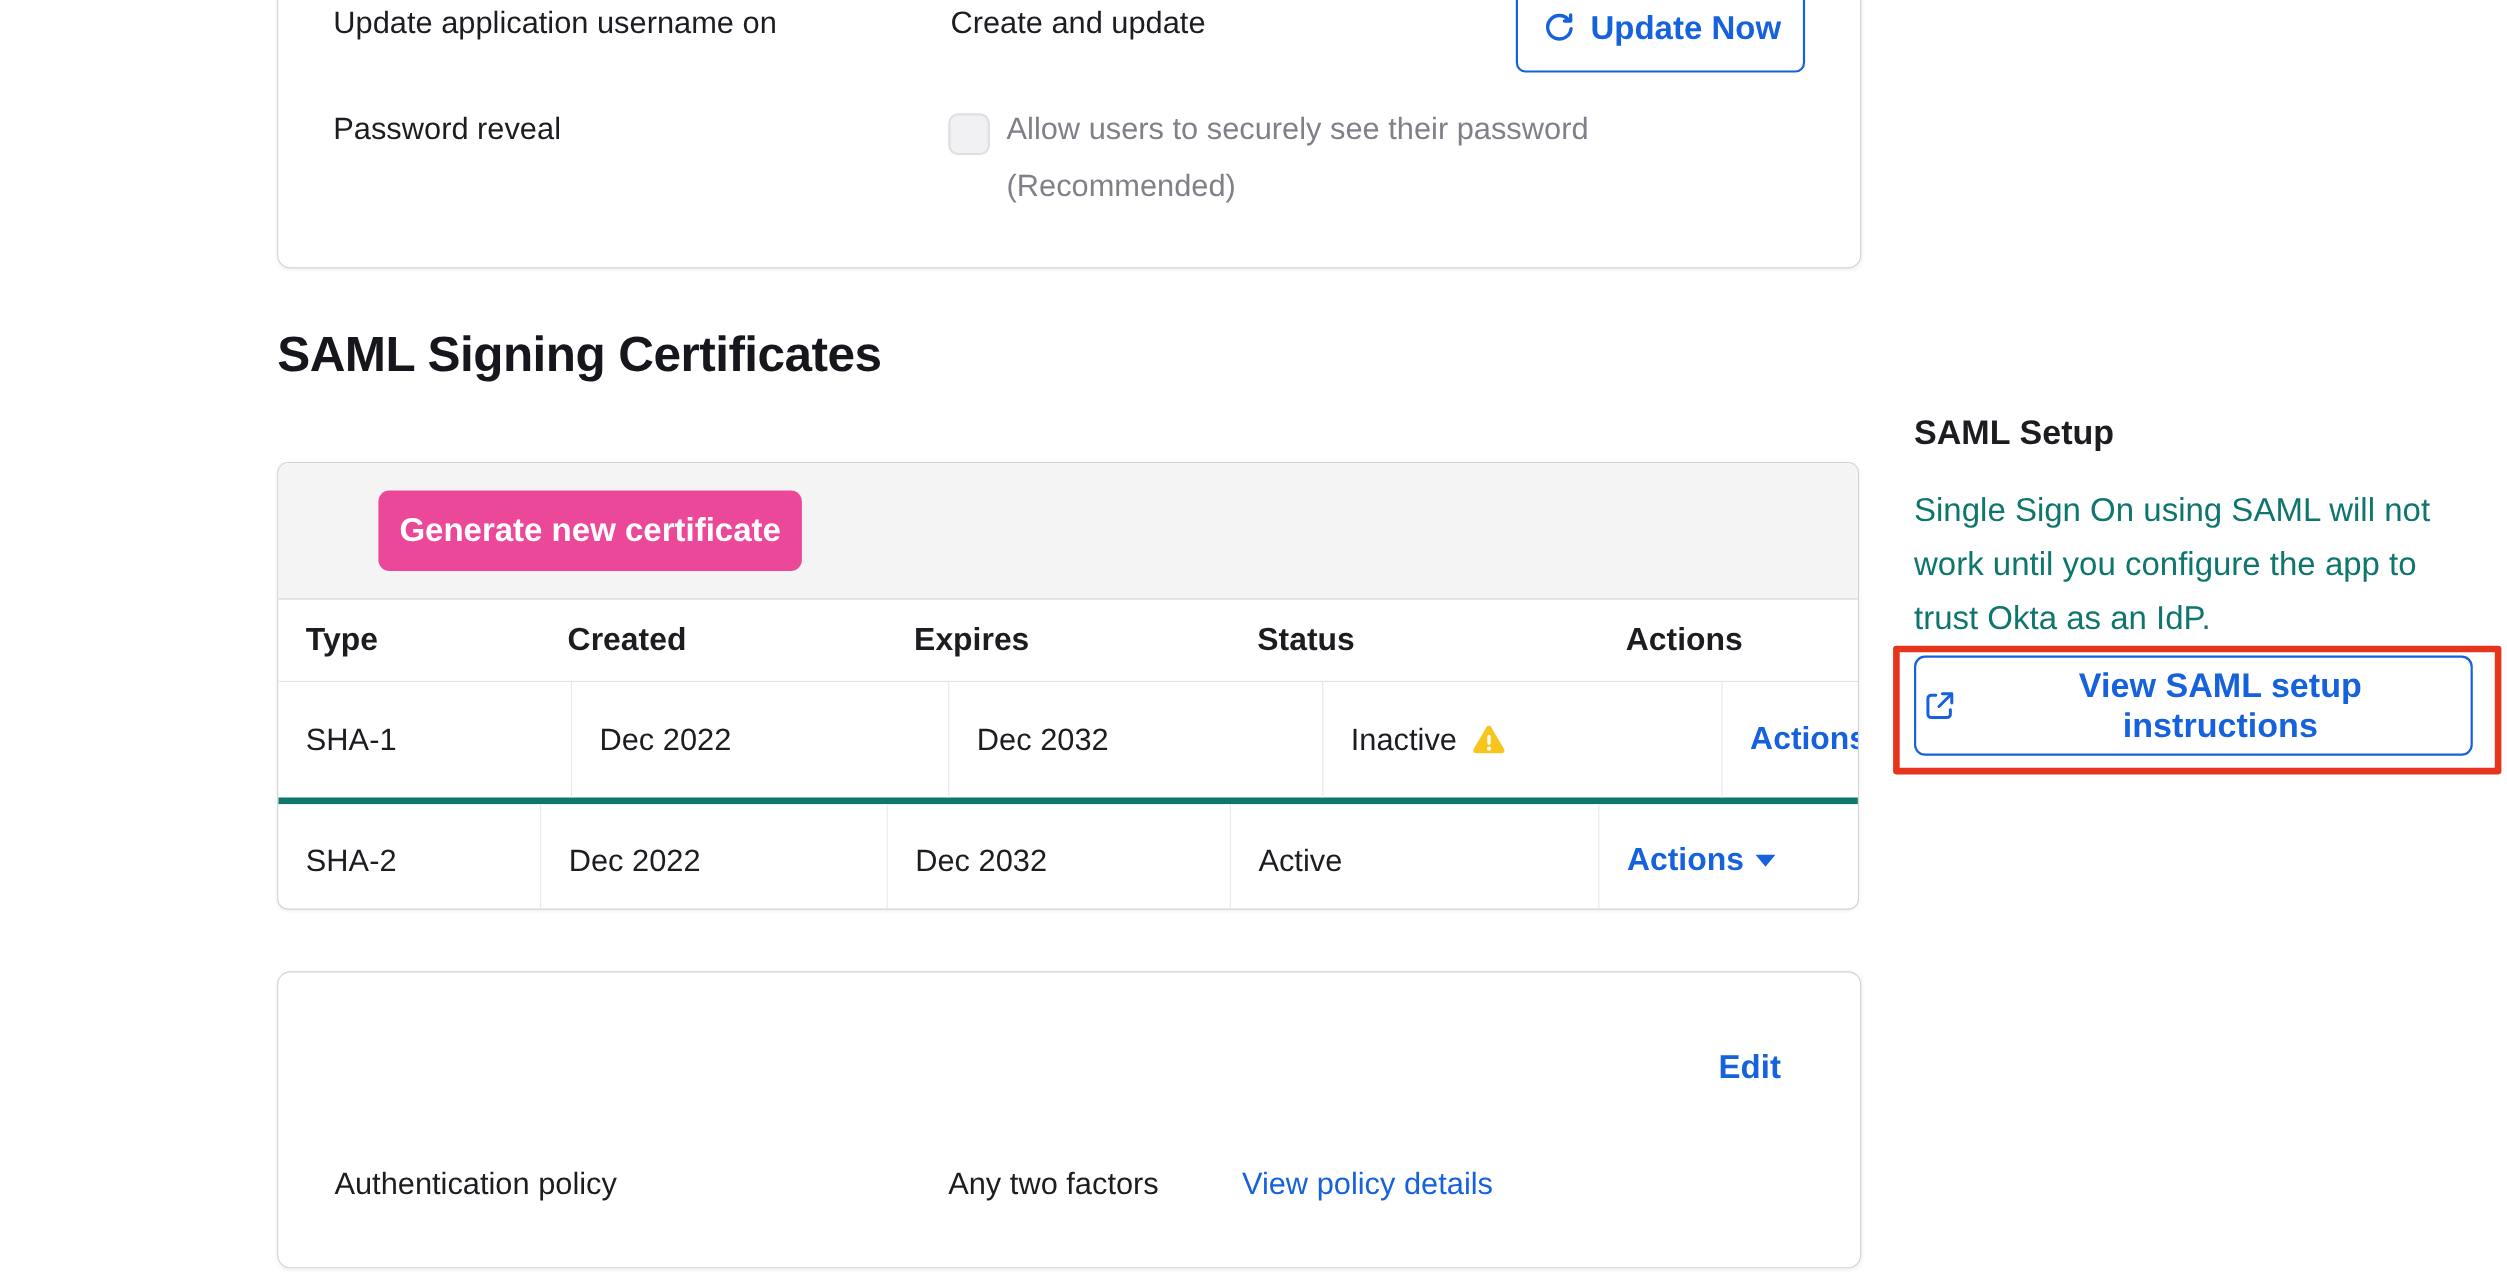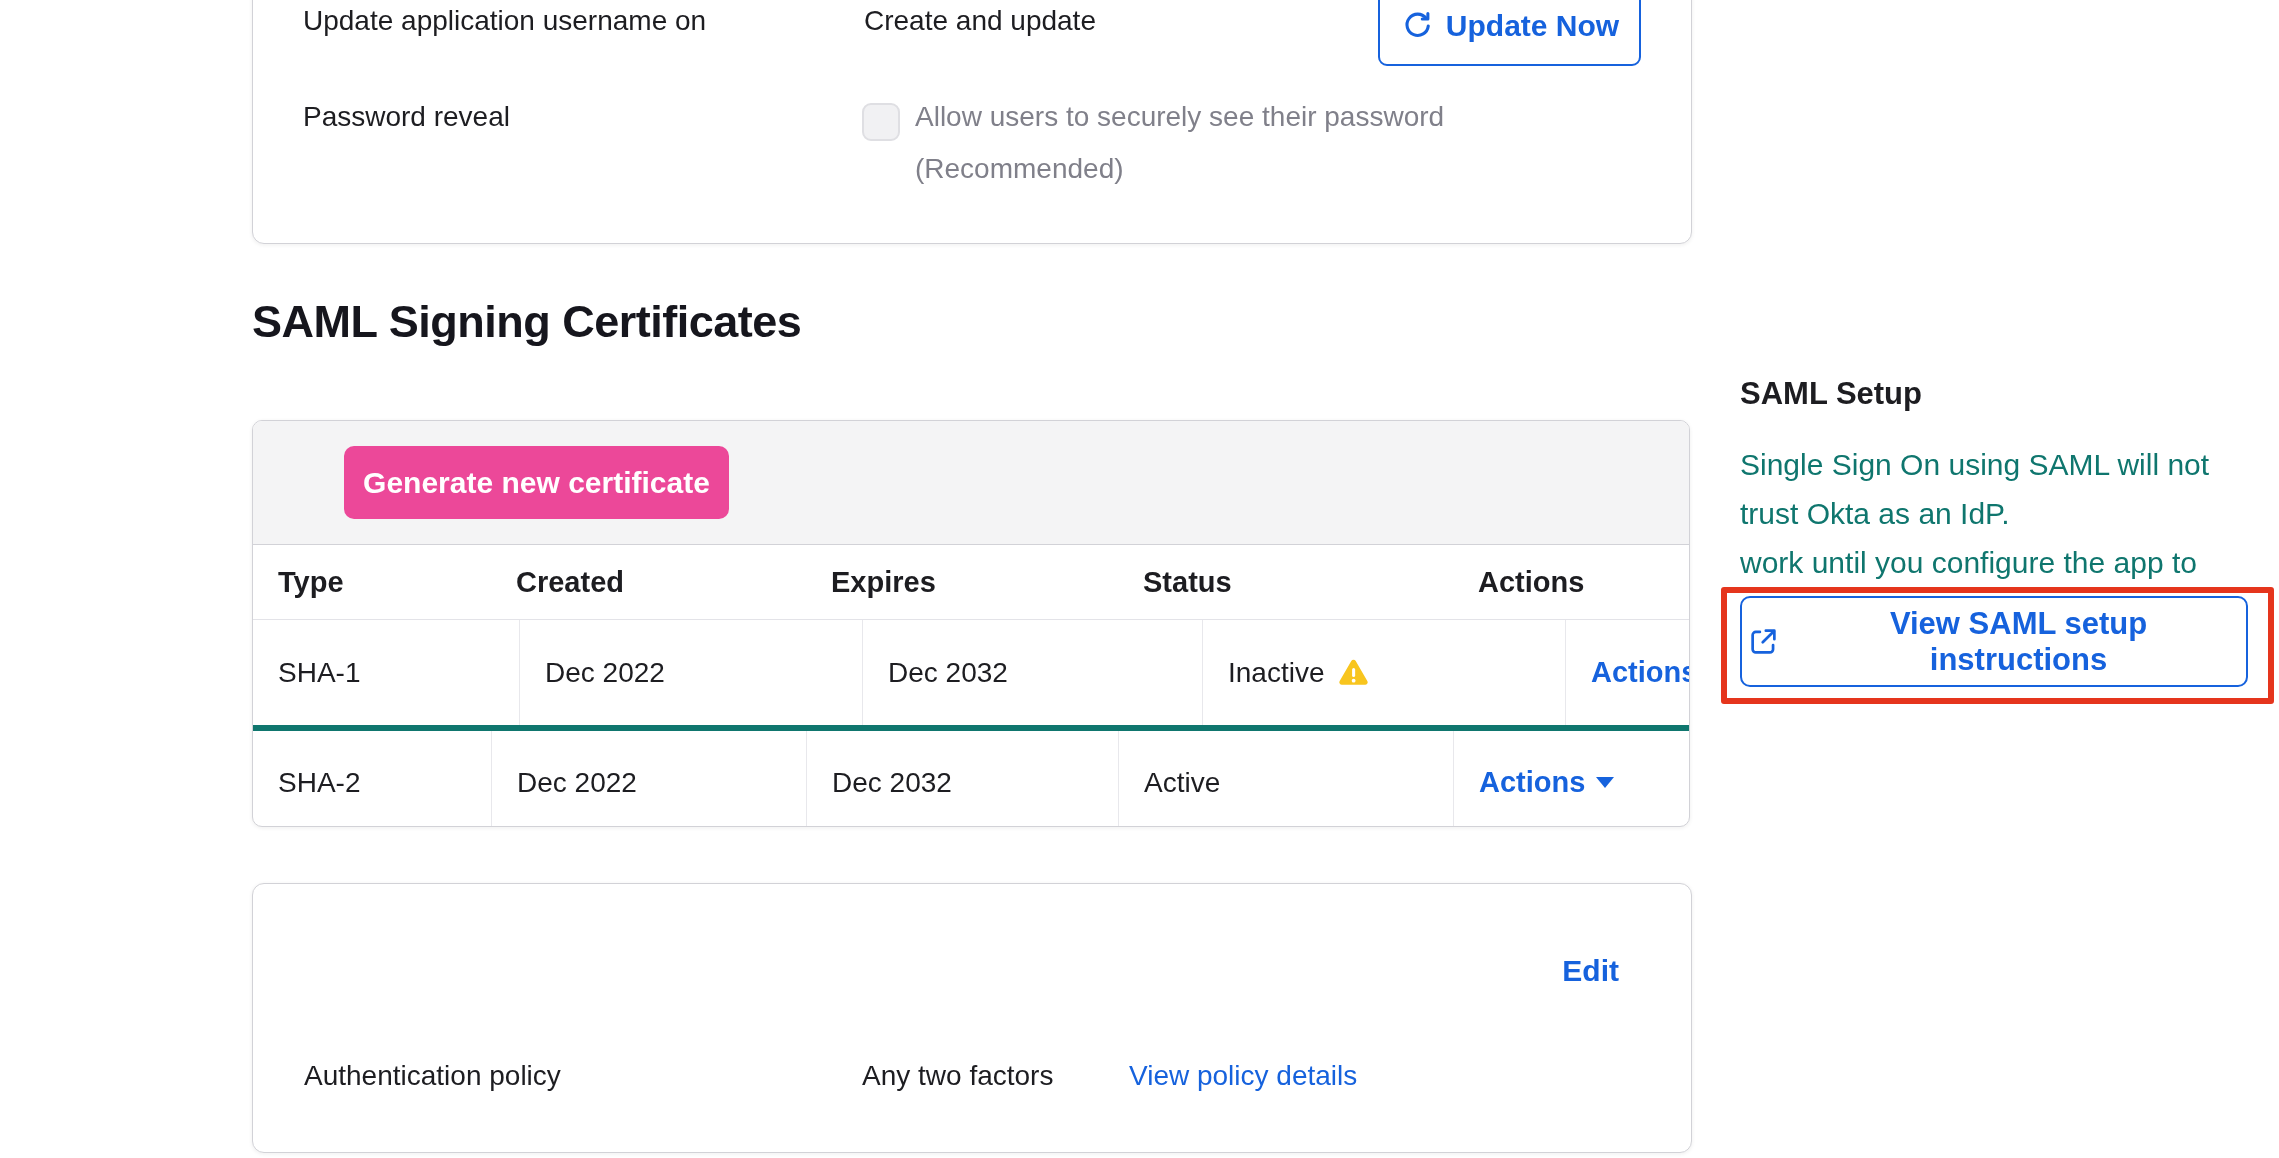--- a/index.html
+++ b/index.html
@@ -169,22 +169,22 @@
   <section class="card auth-card">
     <a class="edit-link">Edit</a>
     <div class="abs label" style="left:51px;top:176px;">Authentication policy</div>
     <div class="abs label" style="left:609px;top:176px;">Any two factors</div>
     <a class="abs policy-link" style="left:876px;top:176px;">View policy details</a>
   </section>
 
   <h2 class="side-h2">SAML Setup</h2>
   <div class="side-desc">
     <div>Single Sign On using SAML will not</div>
+    <div>work until you configure the app to</div>
     <div>trust Okta as an IdP.</div>
-    <div>work until you configure the app to</div>
   </div>
 
   <button class="saml-btn">
     <span class="icon">
       <svg width="31" height="31" viewBox="0 0 24 24" fill="none" stroke="#1662dd" stroke-width="2.1" stroke-linecap="round" stroke-linejoin="round">
         <path d="M9.2 4.6H6A2.4 2.4 0 0 0 3.6 7v11A2.4 2.4 0 0 0 6 20.4h11a2.4 2.4 0 0 0 2.4-2.4v-3.2"></path>
         <path d="M13.8 3.6h6.6v6.6"></path>
         <path d="M20 4 11.4 12.6"></path>
       </svg>
     </span>

